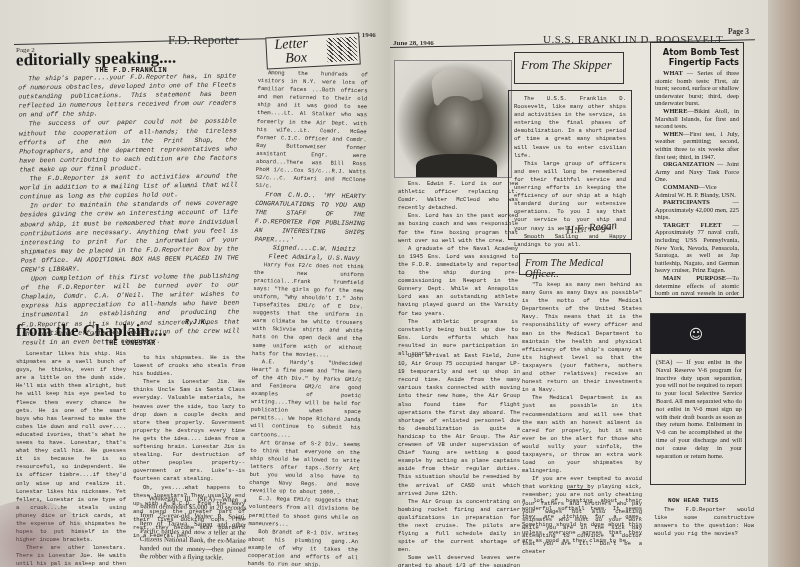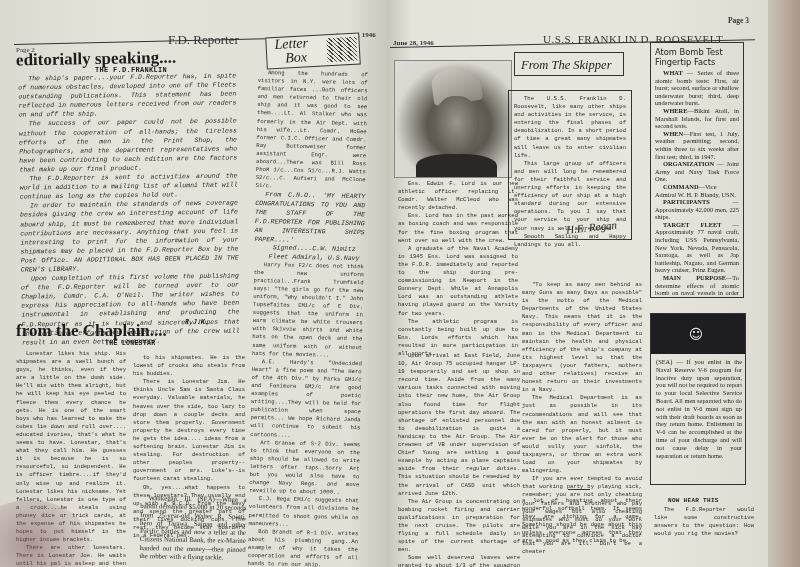--- a/index.html
+++ b/index.html
@@ -82,21 +82,21 @@
     <p>E.J. Rega EM1/c suggests that volunteers from all divisions be permitted to shoot guns while on maneuvers...</p>
     <p>Bob Brandt of R-1 Div. writes about his plumbing gang..An example of why it takes the cooperation and efforts of all hands to run our ship.</p>
 
   </div>
   <div class="stain" style="left:-30px; top:500px; width:120px; height:90px;"></div>
 </div>
 
 <div class="page" id="page-right">
   <div class="hdr" style="left:5px; top:39px; font-weight:bold;">June 28, 1946</div>
   <div class="hdr" style="left:155px; top:33px; font-size:11px; letter-spacing:0.5px;">U.S.S. FRANKLIN D. ROOSEVELT</div>
-  <div class="hdr" style="left:340px; top:16px; font-weight:bold; font-size:7.5px;">Page 3</div>
+  <div class="hdr" style="left:340px; top:27px; font-weight:bold; font-size:7.5px;">Page 3</div>
   <div class="hdr-rule" style="left:2px; top:47px; width:365px; transform:rotate(-1.2deg); transform-origin:left;"></div>
 
   <div class="abs serif-head" style="left:10px; top:49px; font-size:8.5px;margin-top:28px;">NEW ATHLETIC OFFICER</div>
   <div class="photo" style="left:6px; top:60px; width:118px; height:118px;" title="portrait of Ens. Edwin F. Lord in garrison cap">
     <div class="cap"></div>
     <div class="face"></div>
     <div class="shirt"></div>
   </div>
   <div class="abs tw small" style="left:10px; top:180px; width:120px;">
     <p>Ens. Edwin F. Lord is our new athletic officer replacing Lt. Comdr. Walter McCleod who was recently detached.</p>
@@ -105,42 +105,45 @@
     <p>The athletic program is constantly being built up due to Ens. Lords efforts which has resulted in more participation in all sports.</p>
   </div>
 
   <div class="abs tw small" style="left:10px; top:352px; width:122px; height:215px; overflow:hidden;">
     <p>Upon arrival at East Field, June 10, Air Group 75 occupied hangar LP-19 temporarily and set up shop in record time. Aside from the many various tasks connected with moving into their new home, the Air Group also found time for flight operations the first day aboard. The shortage of enlisted personnel due to demobilization is quite a handicap to the Air Group. The Air crewmen of VB under supervision of Chief Young are setting a good example by acting as plane captains aside from their regular duties. This situation should be remedied by the arrival of CASD unit which arrived June 12th.</p>
     <p>The Air Group is concentrating on bombing rocket firing and carrier qualifications in preparation for the next cruise. The pilots are flying a full schedule daily in spite of the current shortage of men.</p>
     <p>Some well deserved leaves were granted to about 1/3 of the squadron for a period of from 10 to 15 days.</p>
 
   </div>
 
-  <div class="box" style="left:126px; top:52px; width:110px; height:24px;">
+  <div class="box" style="left:126px; top:52px; width:110px; height:32px;">
     <span class="abs script" style="left:6px; top:5px; font-size:12.5px;">From The Skipper</span>
   </div>
   <div class="box" style="left:120px; top:90px; width:124px; height:150px; padding:4px 5px;">
     <div class="tw small">
       <p>The U.S.S. Franklin D. Roosevelt, like many other ships and activities in the service, is entering the final phases of demobilization. In a short period of time a great many shipmates will leave us to enter civilian life.</p>
       <p>This large group of officers and men will long be remembered for their faithful service and unerring efforts in keeping the efficiency of our ship at a high standard during our extensive operations. To you I say that your service to your ship and your navy is well appreciated.</p>
       <p>Smooth Sailing and Happy Landings to you all.</p>
     </div>
     <div class="abs script" style="right:14px; bottom:6px; font-size:11px; transform:rotate(-6deg);">H.E. Regan</div>
   </div>
 
+  <div class="box" style="left:131px; top:253px; width:112px; height:22px;">
+    <span class="abs script" style="left:5px; top:3px; font-size:10.5px;">From The Medical Officer..</span>
+  </div>
   <div class="abs tw small" style="left:134px; top:281px; width:120px;">
     <p>"To keep as many men behind as many Guns as many Days as possible" is the motto of the Medical Departments of the United States Navy. This means that it is the responsibility of every officer and man in the Medical Department to maintain the health and physical efficiency of the ship's company at its highest level so that the taxpayers (your fathers, mothers and other relatives) receive an honest return on their investments in a Navy.</p>
     <p>The Medical Department is as just as possible in its recommendations and will see that the man with an honest ailment is cared for properly, but it must ever be on the alert for those who would sully your sinfolk, the taxpayers, or throw an extra work load on your shipmates by malingering.</p>
     <p>If you are ever tempted to avoid that working party by playing sick, remember; you are not only cheating your fathers and brothers who pay your wages but also cheating shipmates who must do your work while you are in the sick bay attempting to convince a doctor that you are ill. Don't be a cheater</p>
   </div>
   <div class="abs" style="left:180px; top:489px; width:22px; height:1px; background:#333;"></div>
   <div class="abs tw small" style="left:134px; top:497px; width:120px;">a lot of boasting about their wonderful softball team. It seems they are itching for a game. Something should be done about this unless everyone agrees that they are as good as they claim to be.</div>
 
   <div class="box" style="left:262px; top:42px; width:94px; height:256px; padding:4px 4px; overflow:hidden;">
-    <div style="font-family:'DejaVu Sans',sans-serif; font-weight:normal; font-size:8.3px; line-height:10px; color:#1a1a1a;">
+    <div style="font-family:'DejaVu Sans',sans-serif; font-weight:bold; font-size:8.3px; line-height:10px; color:#1a1a1a;text-align:right;">
       <div>Atom Bomb Test</div>
       <div>Fingertip Facts</div>
     </div>
     <div class="news" style="font-size:6.4px; line-height:7.6px; margin-top:2px;">
       <p><b>WHAT</b> — <span>Series of three atomic bomb tests: First, air burst; second, surface or shallow underwater burst; third, deep underwater burst.</span></p>
       <p><b>WHERE</b>—<span>Bikini Atoll, in Marshall Islands, for first and second tests.</span></p>
       <p><b>WHEN</b>—<span>First test, 1 July, weather permitting; second, within three to six weeks after first test; third, in 1947.</span></p>
       <p><b>ORGANIZATION</b> — <span>Joint Army and Navy Task Force One.</span></p>
       <p><b>COMMAND</b>—<span>Vice Admiral W. H. P. Blandy, USN.</span></p>
       <p><b>PARTICIPANTS</b> — <span>Approximately 42,000 men, 225 ships.</span></p>

